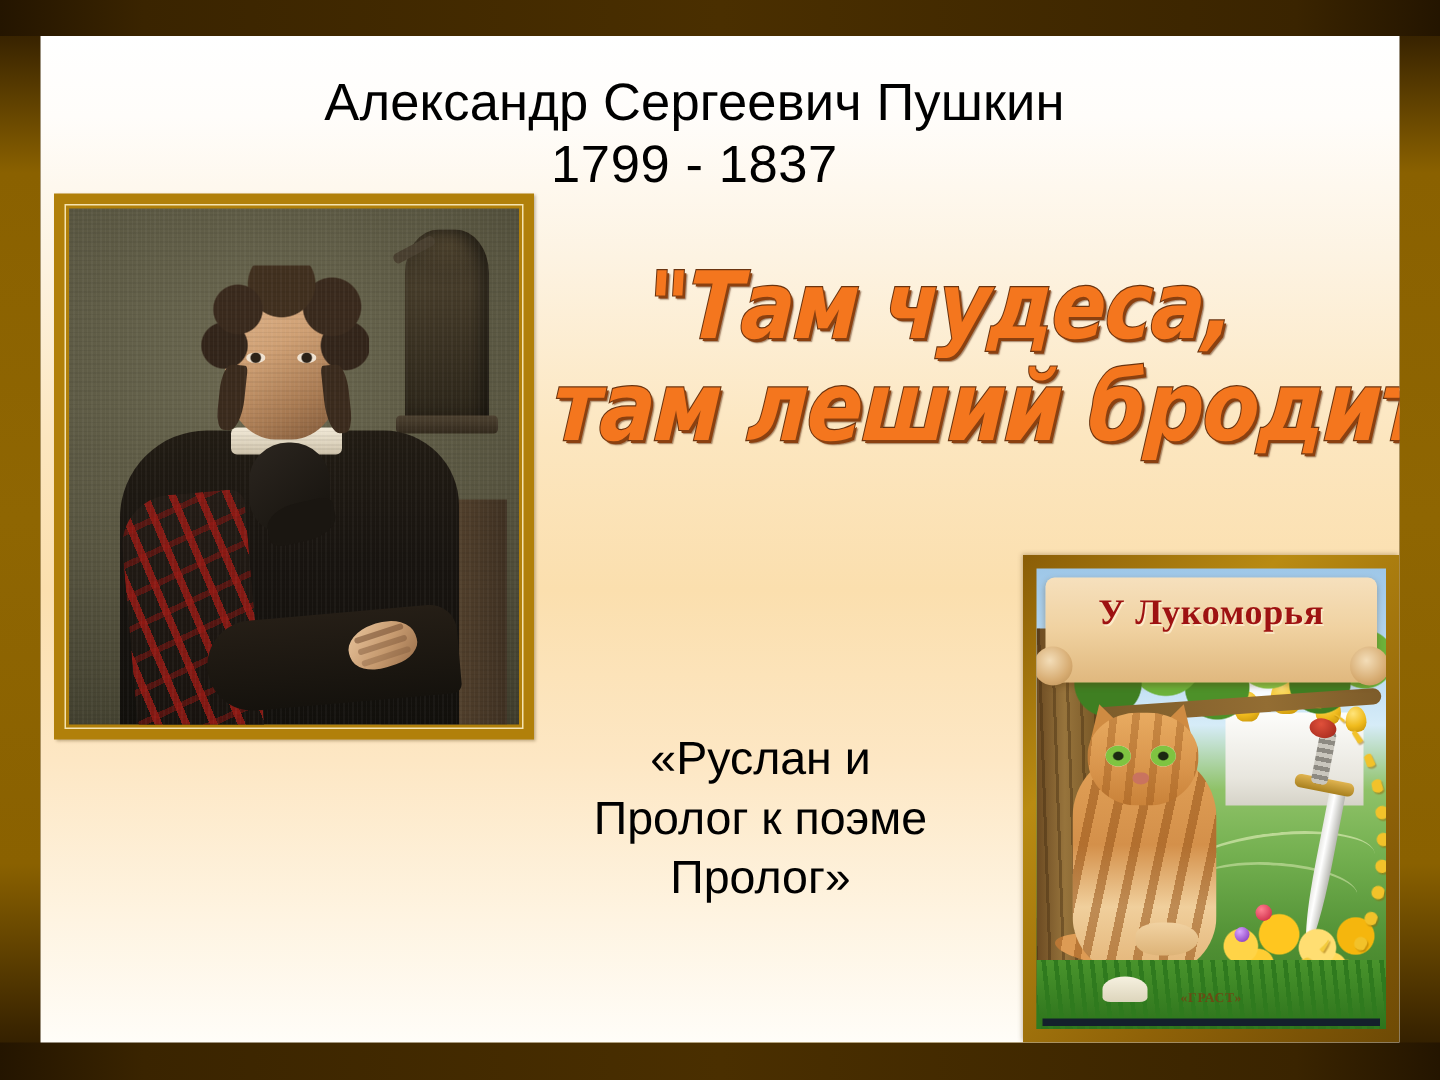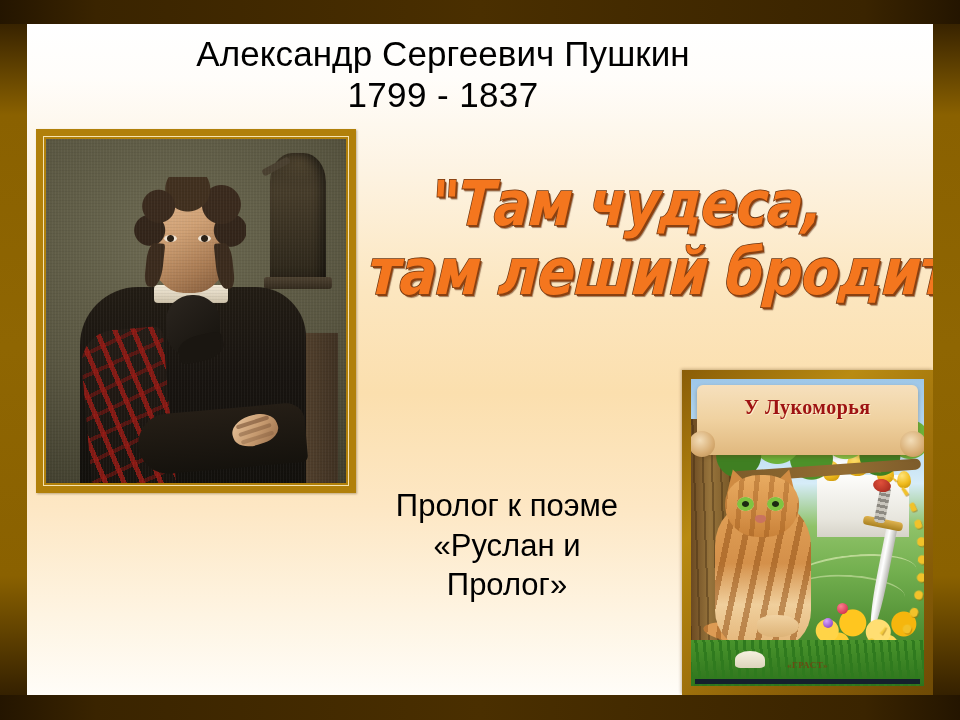--- a/index.html
+++ b/index.html
@@ -90,25 +90,26 @@
       #fbdfae  55%,
       #fde7c4  72%,
       #fef4e2  88%,
       #fffdf8 100%);
   }
 
   
   .title-block {
     position: absolute;
     left: 0;
-    top: 9px;
+    top: 24px;
     width: 832px;
     text-align: center;
     color: #000000;
     line-height: 1.18;
+    padding-left: 20px;
   }
   .title-line1 {
     font-size: 35px;
     font-weight: 400;
     letter-spacing: 0.1px;
     white-space: nowrap;
   }
   .title-line2 {
     font-size: 35px;
     font-weight: 400;
@@ -562,21 +563,21 @@
     border-radius: 50%;
   }
   .bk-scroll::before { left: -8px; }
   .bk-scroll::after  { right: -8px; }
   .bk-title {
     position: absolute;
     left: 0; right: 0; top: 17px;
     text-align: center;
     font-family: "Liberation Serif", serif;
     font-weight: bold;
-    font-size: 20px;
+    font-size: 24px;
     color: #9e1212;
     letter-spacing: 0.5px;
     text-shadow: 1px 1px 0 rgba(255,240,210,.8);
     z-index: 4;
   }
   .bk-publisher {
     position: absolute;
     left: 0; right: 0; bottom: 16px;
     text-align: center;
     font-family: "Liberation Serif", serif;
@@ -632,22 +633,22 @@
       </div>
       <div class="inner-rule"></div>
     </div>
 
     <div class="wordart">
       <span class="wa-line wa-line-1">"Там чудеса,</span>
       <span class="wa-line wa-line-2">там леший бродит..."</span>
     </div>
 
     <div class="caption">
+      <span>«Руслан и</span>
       <span>Пролог к поэме</span>
-      <span>«Руслан и</span>
       <span>Пролог»</span>
     </div>
 
     <div class="book-card">
       <div class="book-canvas">
         <div class="bk-cloud c1"></div>
         <div class="bk-cloud c2"></div>
         <div class="bk-church"></div>
         <div class="bk-dome d1"></div>
         <div class="bk-dome d2"></div>

